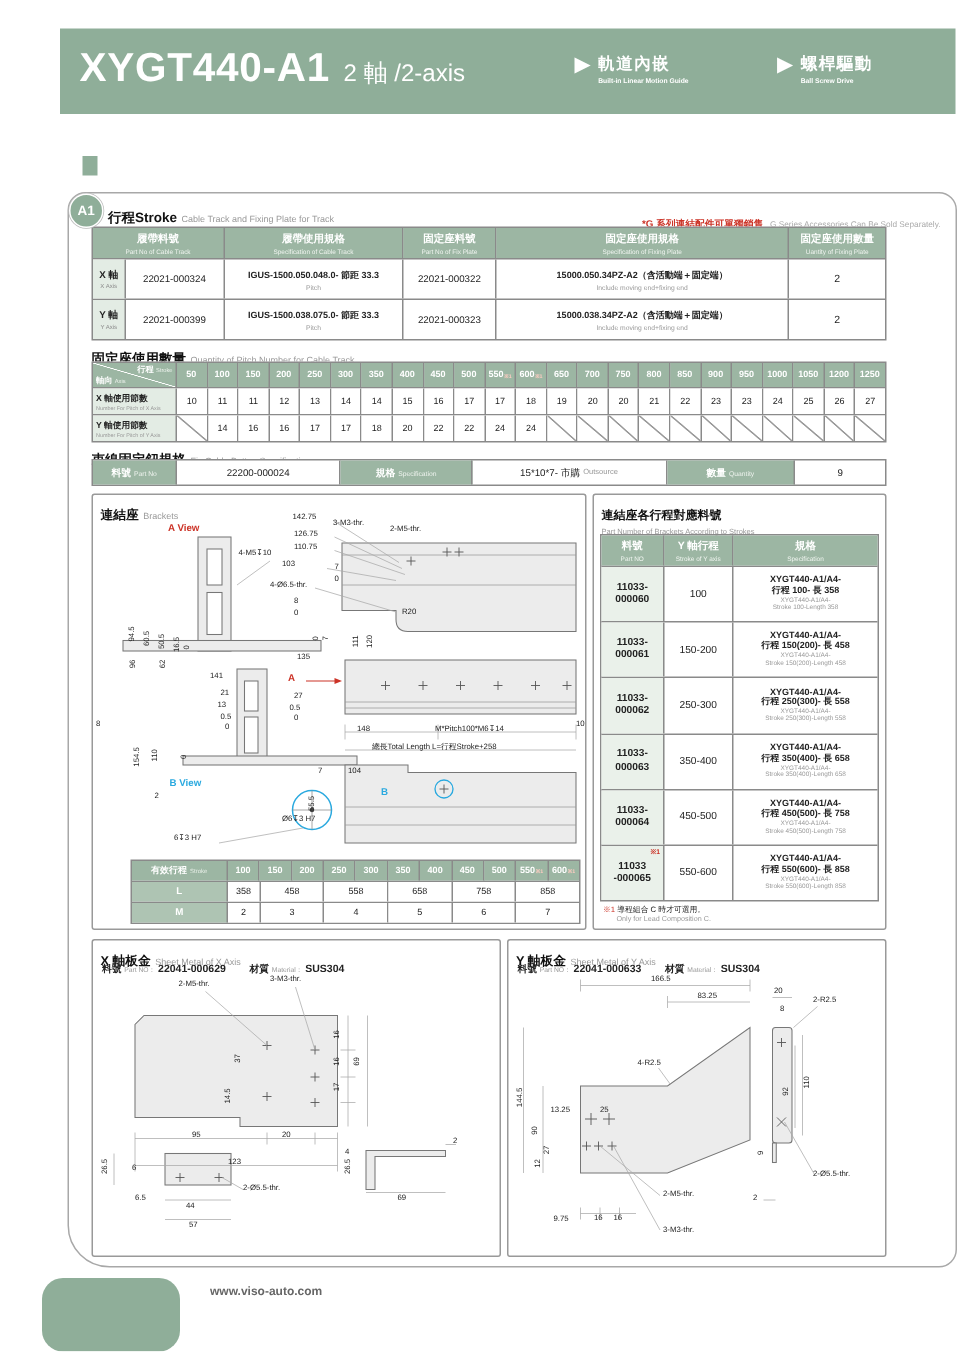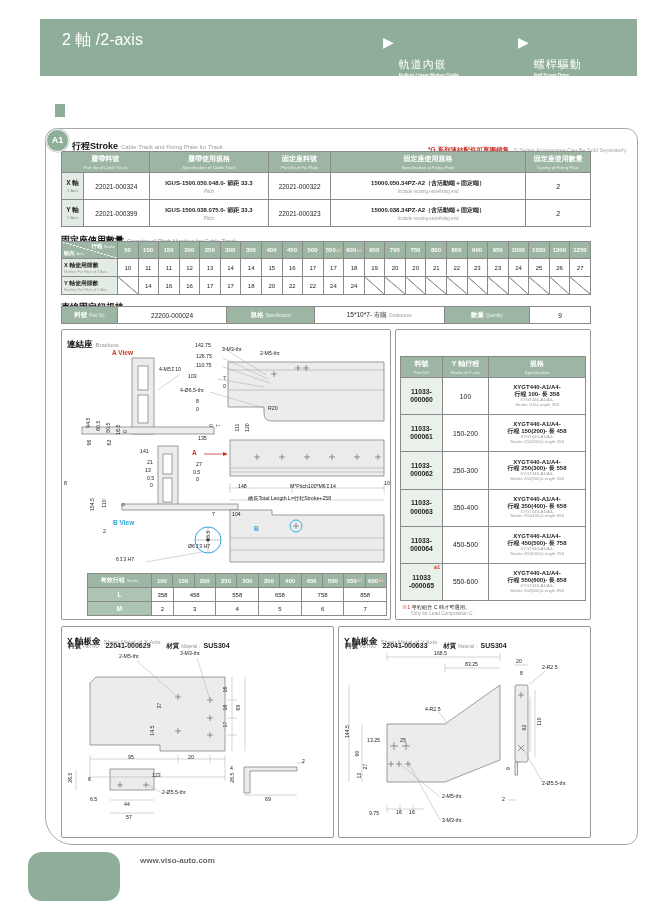--- a/index.html
+++ b/index.html
@@ -4,21 +4,21 @@
 <style>
   html,body{margin:0;padding:0;background:#fff;}
   .page{position:relative;width:650px;height:901px;background:#fff;font-family:"Liberation Sans",sans-serif;overflow:hidden;color:#222;}
   
   .banner{position:absolute;left:40px;top:19px;width:597px;height:57px;background:#8fae99;color:#fff;}
   .title-row{position:absolute;left:13px;top:11px;display:flex;align-items:baseline;}
   .model{font-size:27px;font-weight:bold;letter-spacing:.5px;}
   .axis{font-size:16px;margin-left:9px;}
   .feat{position:absolute;top:16px;display:flex;align-items:flex-start;}
   .tri{font-size:14px;margin-right:5px;line-height:1.1;}
-  .fzh{display:block;font-size:11px;font-weight:normal;letter-spacing:1px;margin-top:22px;}
+  .fzh{display:block;font-size:11px;font-weight:bold;letter-spacing:1px;}
   .fen{display:block;font-size:4.5px;font-weight:bold;margin-top:1px;}
   
   .secsq{position:absolute;left:55px;top:104px;width:10px;height:13px;background:#8fae99;}
   .secbar{position:absolute;left:67px;top:104px;width:523px;height:13px;background:#4b4b4b;color:#fff;font-size:7.5px;font-weight:bold;line-height:13px;padding-left:6px;box-sizing:border-box;}
   
   .mainbox{position:absolute;left:45px;top:128px;width:593px;height:717px;border:1.5px solid #a8a8a8;border-radius:12px 12px 12px 28px;box-sizing:border-box;}
   .badge{position:absolute;left:46px;top:129px;width:21px;height:21px;background:#8fae99;border:1.5px solid #fff;border-radius:50%;color:#fff;font-size:9px;font-weight:bold;text-align:center;line-height:21px;box-shadow:0 0 0 .5px #bbb;}
   .sect{position:absolute;white-space:nowrap;}
   .szh{font-size:9px;font-weight:bold;color:#111;}
   .sen{font-size:6px;color:#999;margin-left:3px;font-style:normal;}
@@ -114,20 +114,21 @@
   .footsq{position:absolute;left:28px;top:852px;width:92px;height:49px;background:#8fae99;border-radius:14px;}
   .footurl{position:absolute;left:140px;top:856px;font-size:8px;font-weight:bold;color:#666;}
 </style>
 </head>
 <body>
 
 <div class="page">
 
   <div class="banner">
     <div class="title-row">
+      <span class="model">XYGT440-A1</span>
       <span class="axis">2 軸 /2-axis</span>
     </div>
     <div class="feat" style="left:343px">
       <span class="tri">▶</span>
       <span>
           <span class="fzh">軌道內嵌</span>
           <span class="fen">Built-in Linear Motion Guide</span>
         </span>
     </div>
     <div class="feat" style="left:478px">
@@ -600,20 +601,24 @@
               <div class="pc pv">4</div>
               <div class="pc pv">5</div>
               <div class="pc pv">6</div>
               <div class="pc pv">7</div>
             </div>
         </div>
       </div>
     </div>
 
     <div class="obox" style="left:349px;top:200px;width:196px;height:291px">
+      <div class="btit">
+        <span class="szh" style="font-size:8px">連結座各行程對應料號</span>
+        <span class="brt-title-en">Part Number of Brackets According to Strokes</span>
+      </div>
       <div class="brt">
         <div class="brt-head">
           <div class="bc bw1 h">
               <span class="hzh">料號</span>
               <span class="hen">Part NO</span>
             </div>
           <div class="bc bw2 h">
               <span class="hzh">Y 軸行程</span>
               <span class="hen">Stroke of Y axis</span>
             </div>

